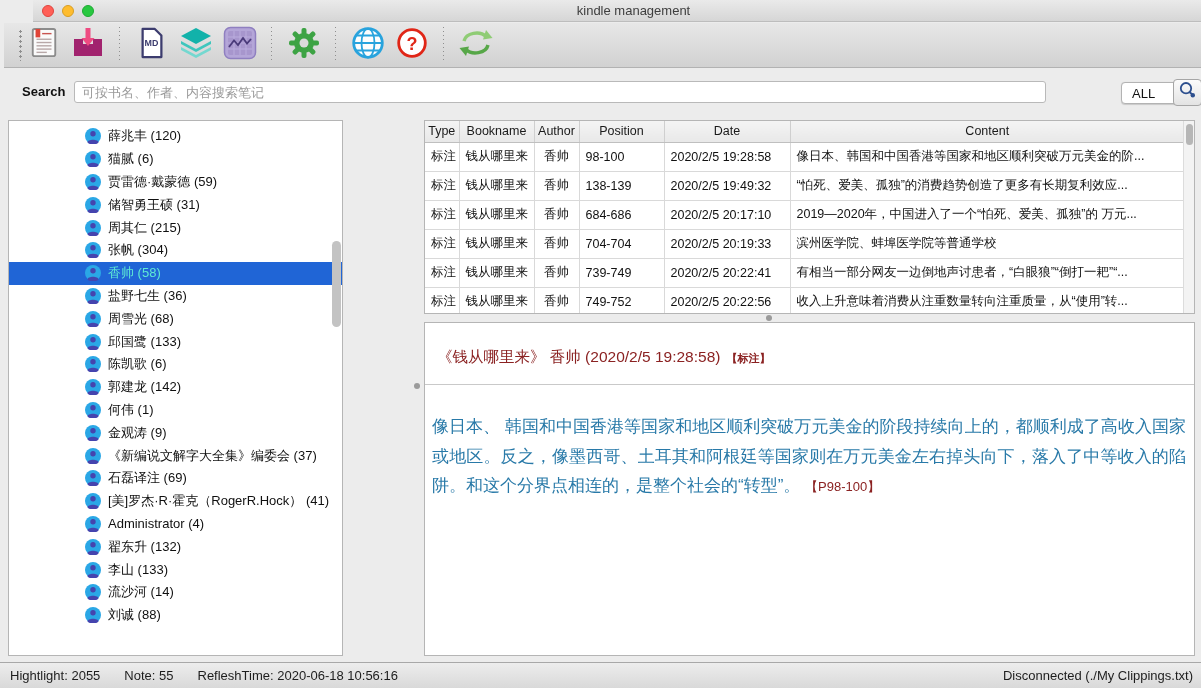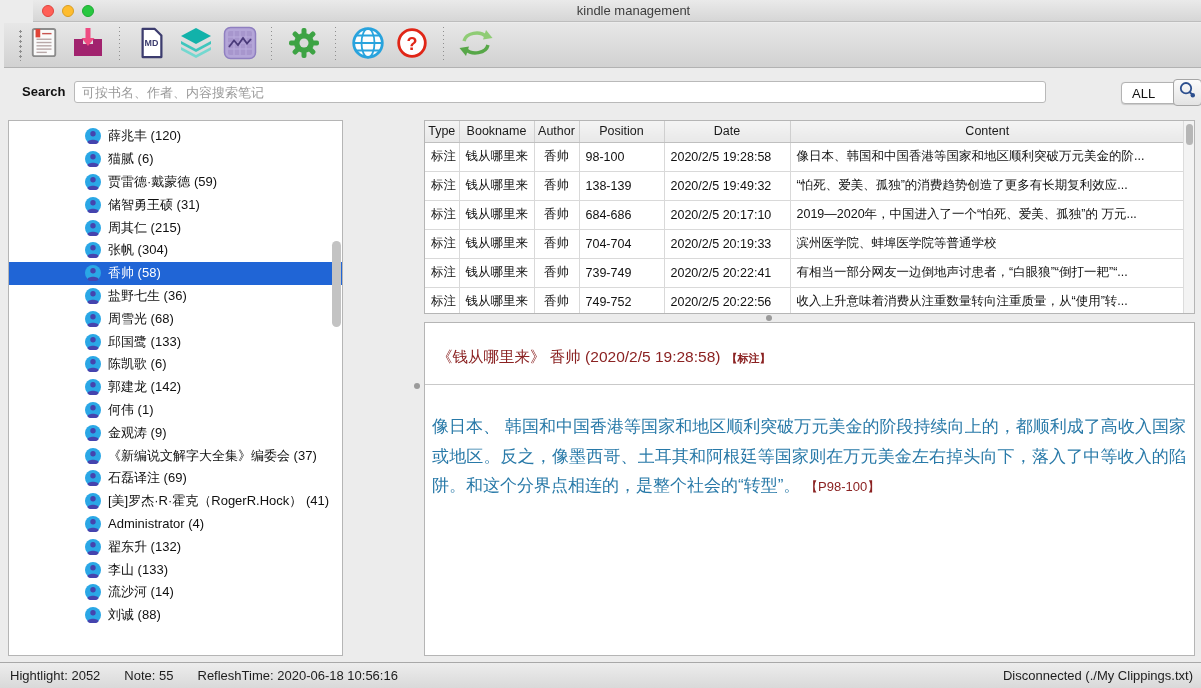--- a/index.html
+++ b/index.html
@@ -45,21 +45,21 @@
     background:linear-gradient(#fbfbfb,#e3e3e3); border:1px solid #a6a6a6; border-radius:4px;
     display:flex; align-items:center; justify-content:center; }
 
   
   .sidebar-panel { position:absolute; left:8px; top:120px; width:335px; height:536px;
     background:#fff; border:1px solid #b5b5b5; overflow:hidden; }
   .author-list { padding-top:4px; }
   .list-item { height:22.8px; display:flex; align-items:center; padding-left:76px;
     font-size:13px; color:#101010; white-space:nowrap; }
   .list-item .p-icon { width:16px; height:16px; margin-right:7px; flex:0 0 16px; }
-  .list-item.selected { background:#2065d6; color:#ffffff;align-items:center; }
+  .list-item.selected { background:#2065d6; color:#5eead4;align-items:center; }
   .sb-vthumb { position:absolute; right:1px; top:120px; width:9px; height:86px;
     background:#c3c3c3; border-radius:5px; }
 
   .table-panel { position:absolute; left:424px; top:120px; width:771px; height:194px;
     background:#fff; border:1px solid #b5b5b5; overflow:hidden; }
   table.clips { border-collapse:collapse; table-layout:fixed; width:759px; }
   table.clips th { height:21px; font-weight:400; font-size:12.5px; color:#1a1a1a;
     background:linear-gradient(#f4f4f4,#e8e8e8); border-bottom:1px solid #bfbfbf;
     border-right:1px solid #cfcfcf; overflow:hidden; white-space:nowrap; }
   table.clips th:last-child { border-right:none; }
@@ -556,20 +556,20 @@
       <span>《钱从哪里来》 香帅 (2020/2/5 19:28:58)</span><span class="detail-tag">【标注】</span>
     </div>
     <div class="detail-hr"></div>
     <div class="detail-body">
       <span>像日本、 韩国和中国香港等国家和地区顺利突破万元美金的阶段持续向上的，都顺利成了高收入国家或地区。反之，像墨西哥、土耳其和阿根廷等国家则在万元美金左右掉头向下，落入了中等收入的陷阱。和这个分界点相连的，是整个社会的“转型”。 </span><span class="position-ref">【P98-100】</span>
     </div>
   </div>
 
   <div class="statusbar">
     <div class="sb-left">
-      <span class="sb-item">Hightlight: 2052</span>
+      <span class="sb-item">Hightlight: 2055</span>
       <span class="sb-item">Note: 55</span>
       <span class="sb-item">RefleshTime: 2020-06-18 10:56:16</span>
     </div>
     <span class="sb-right">Disconnected (./My Clippings.txt)</span>
   </div>
 
 </div>
 
 </body></html>

